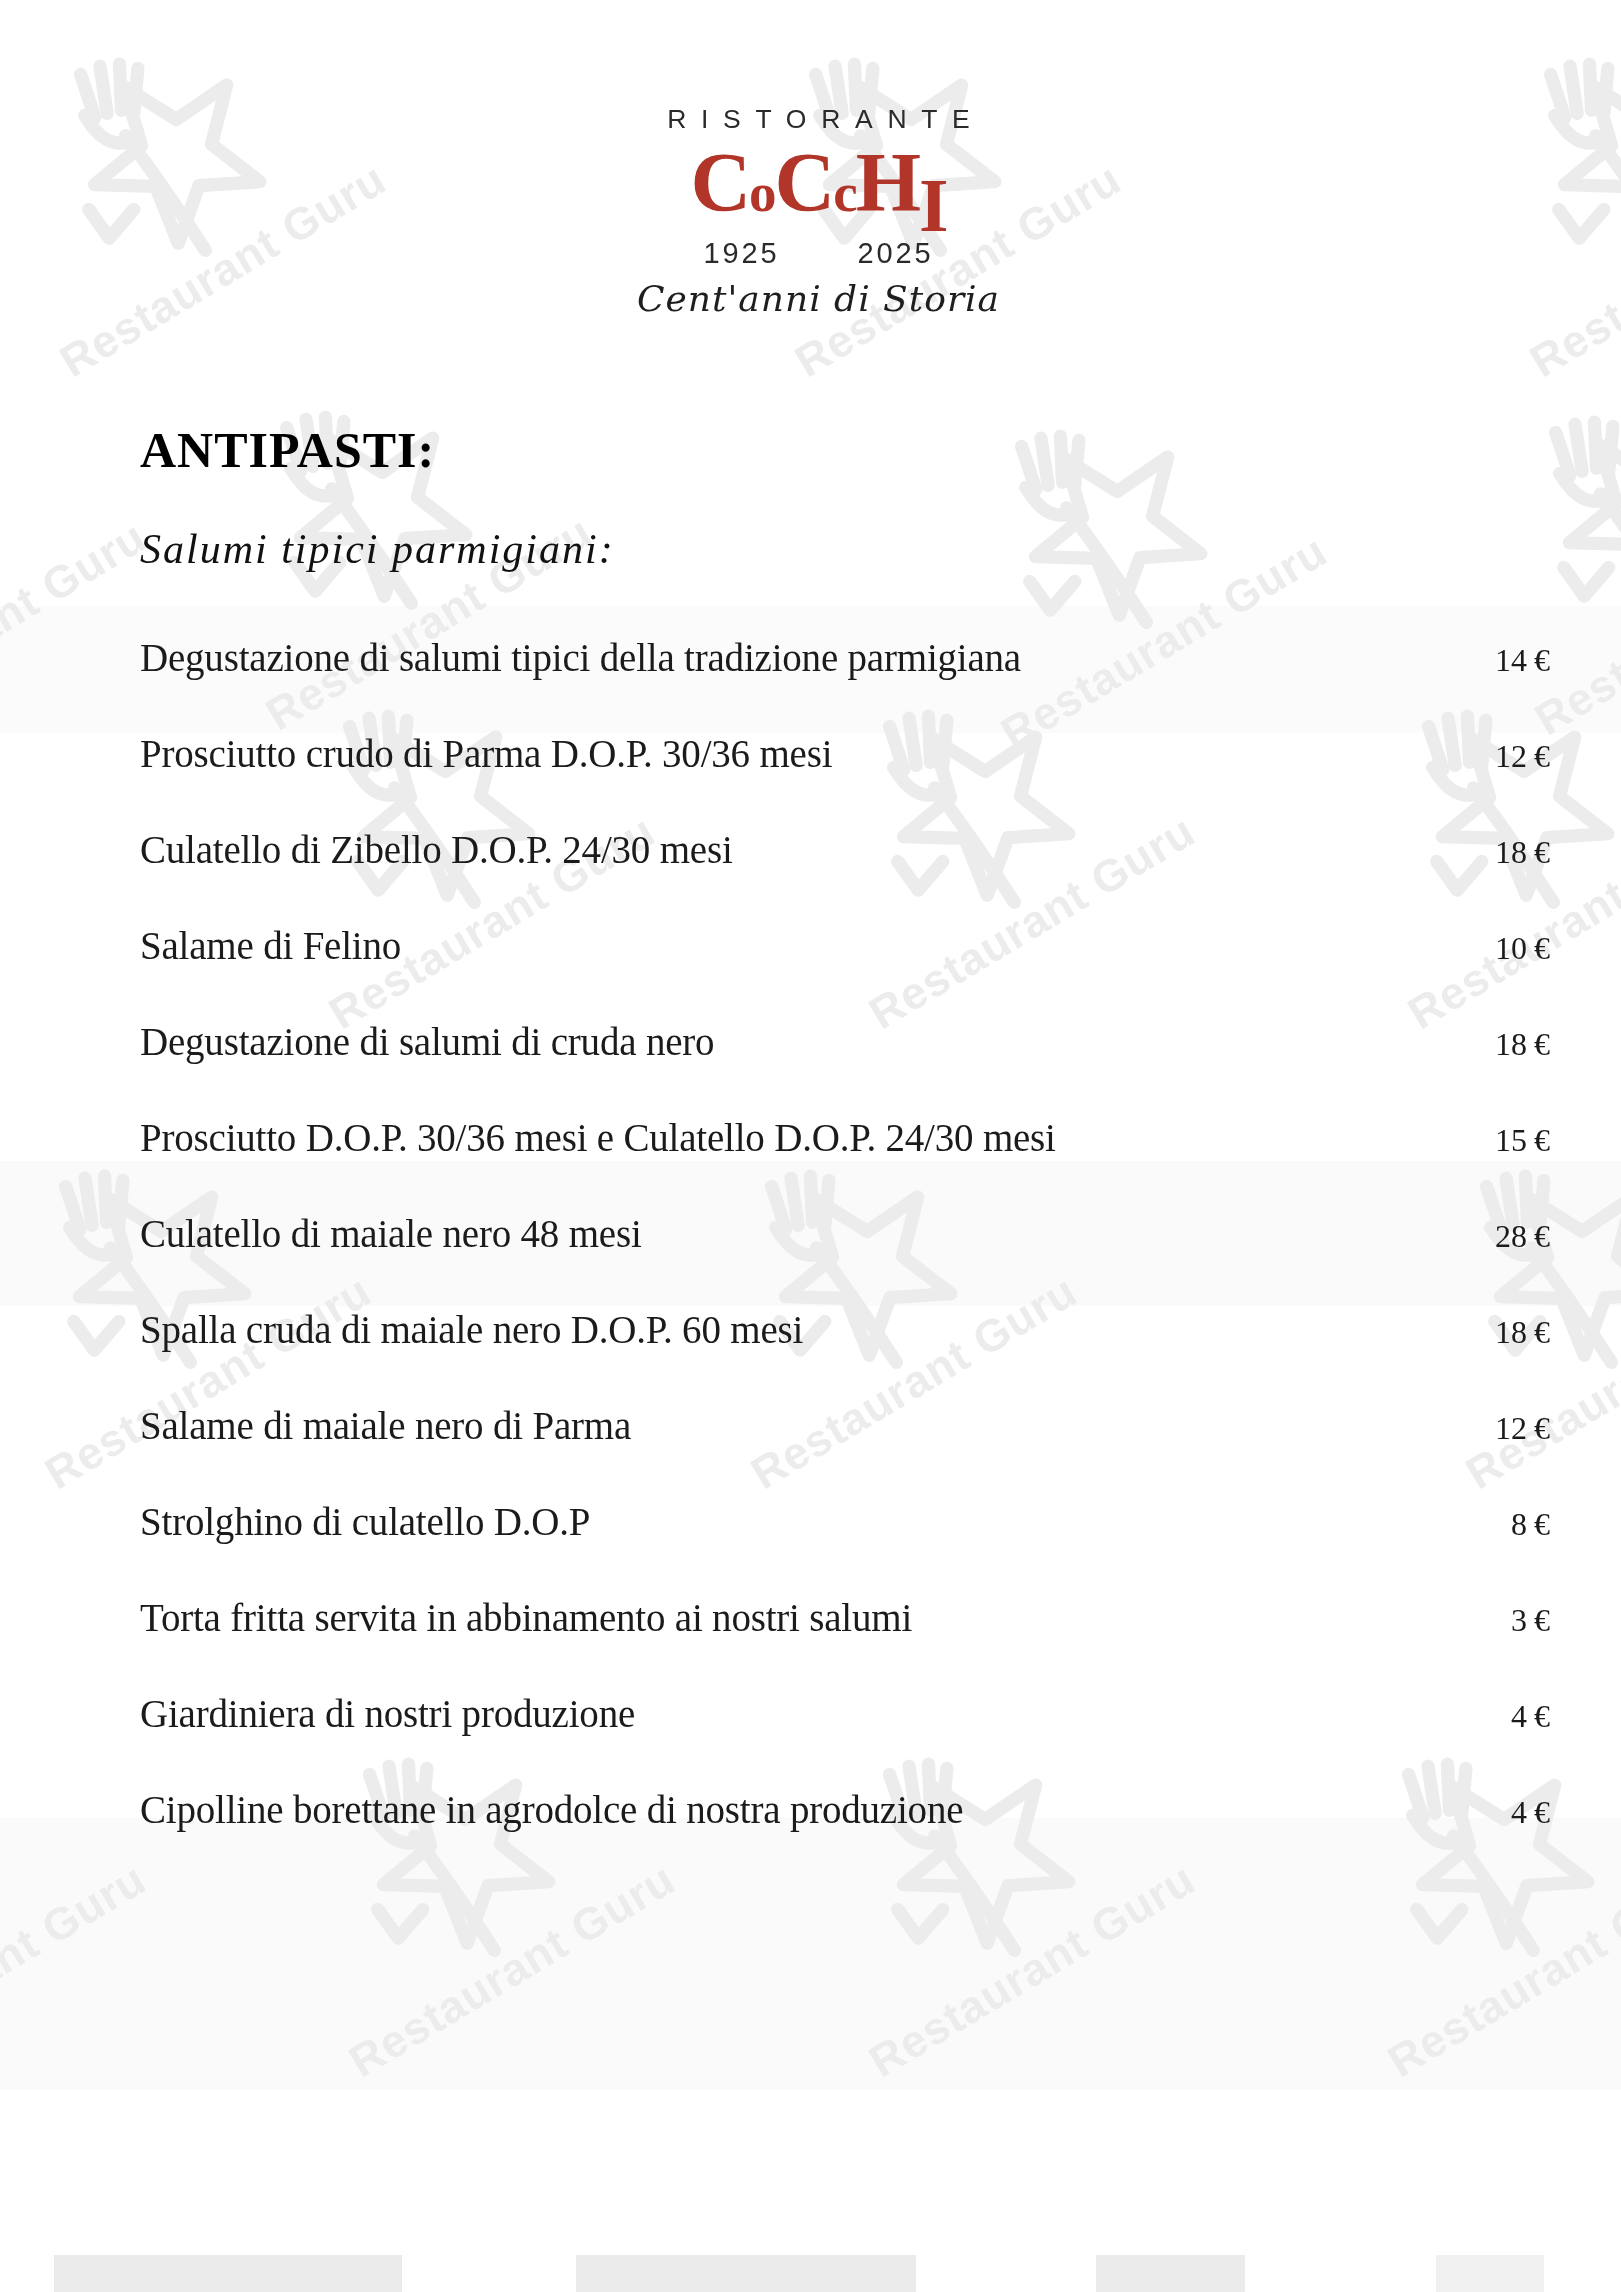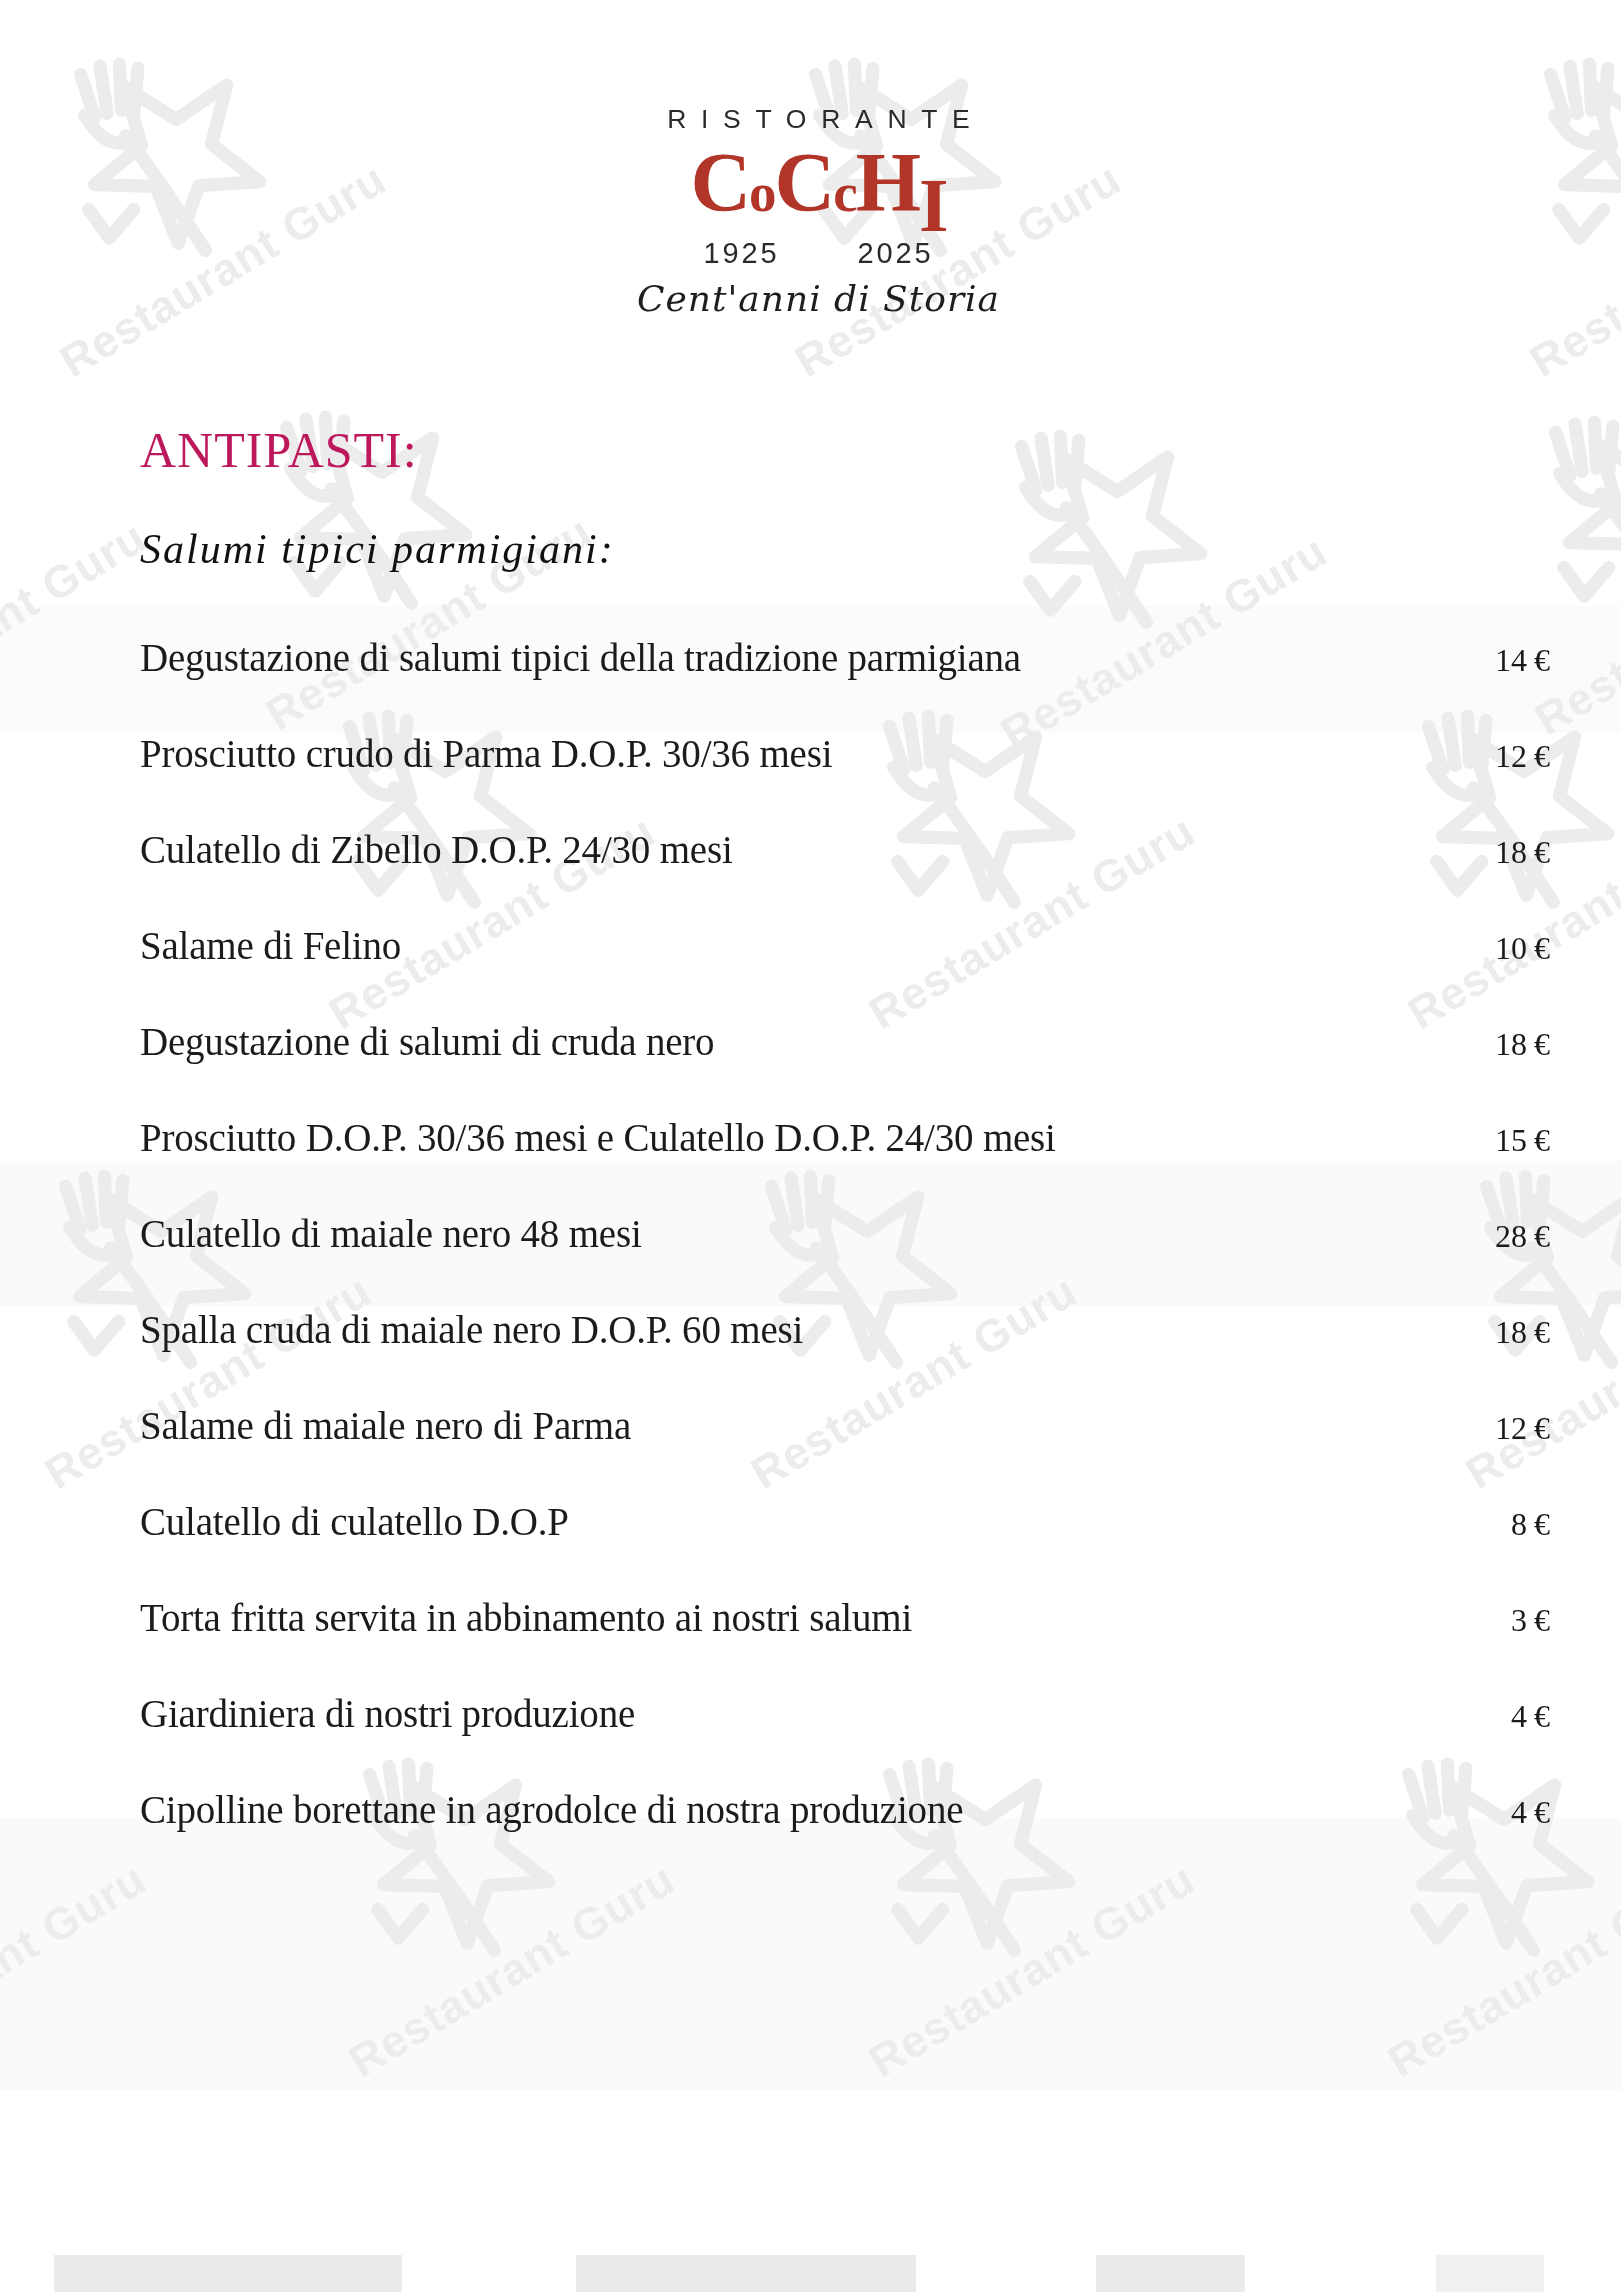--- a/index.html
+++ b/index.html
@@ -79,23 +79,23 @@
     color: #1e1e1e;
     letter-spacing: 1px;
   }
 
   .section-title {
     position: absolute;
     left: 140px;
     top: 421px;
     margin: 0;
     font-size: 50px;
-    font-weight: normal;
+    font-weight: bold;
     letter-spacing: 1px;
-    color: #be185d;
+    color: #000000;
   }
   .category-title {
     position: absolute;
     left: 140px;
     top: 525px;
     margin: 0;
     font-size: 42px;
     font-weight: normal;
     font-style: italic;
     letter-spacing: 2px;
@@ -400,21 +400,21 @@
         </div>
         <div class="item-row">
           <span class="item-name">Spalla cruda di maiale nero D.O.P. 60 mesi</span>
           <span class="item-price"><span>18</span><span class="cur">€</span></span>
         </div>
         <div class="item-row">
           <span class="item-name">Salame di maiale nero di Parma</span>
           <span class="item-price"><span>12</span><span class="cur">€</span></span>
         </div>
         <div class="item-row">
-          <span class="item-name">Culatello di culatello D.O.P</span>
+          <span class="item-name">Strolghino di culatello D.O.P</span>
           <span class="item-price"><span>8</span><span class="cur">€</span></span>
         </div>
         <div class="item-row">
           <span class="item-name">Torta fritta servita in abbinamento ai nostri salumi</span>
           <span class="item-price"><span>3</span><span class="cur">€</span></span>
         </div>
         <div class="item-row">
           <span class="item-name">Giardiniera di nostri produzione</span>
           <span class="item-price"><span>4</span><span class="cur">€</span></span>
         </div>

